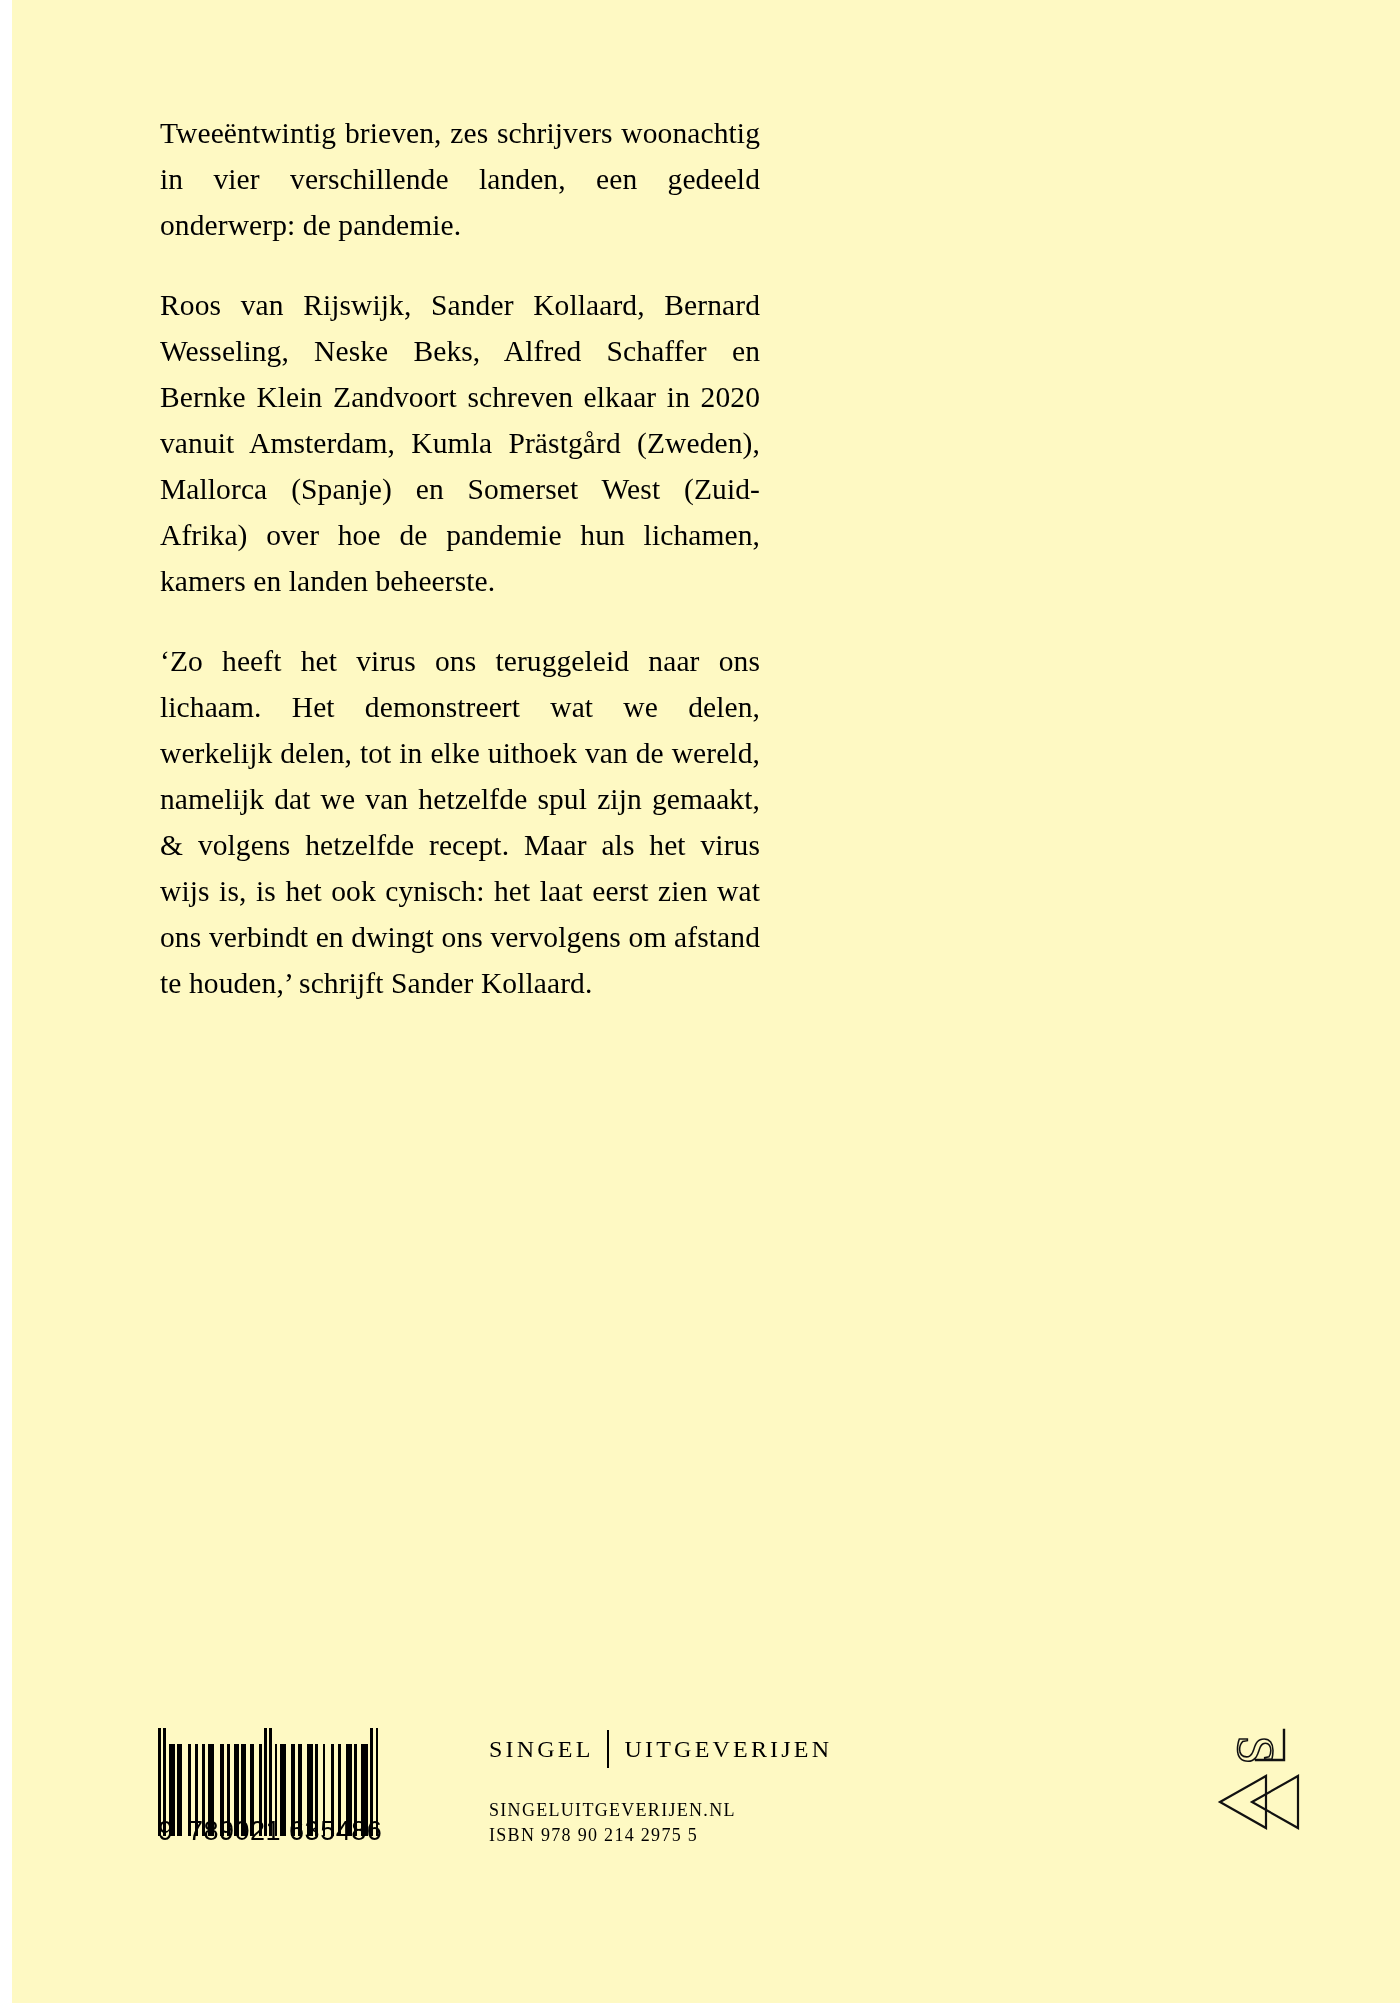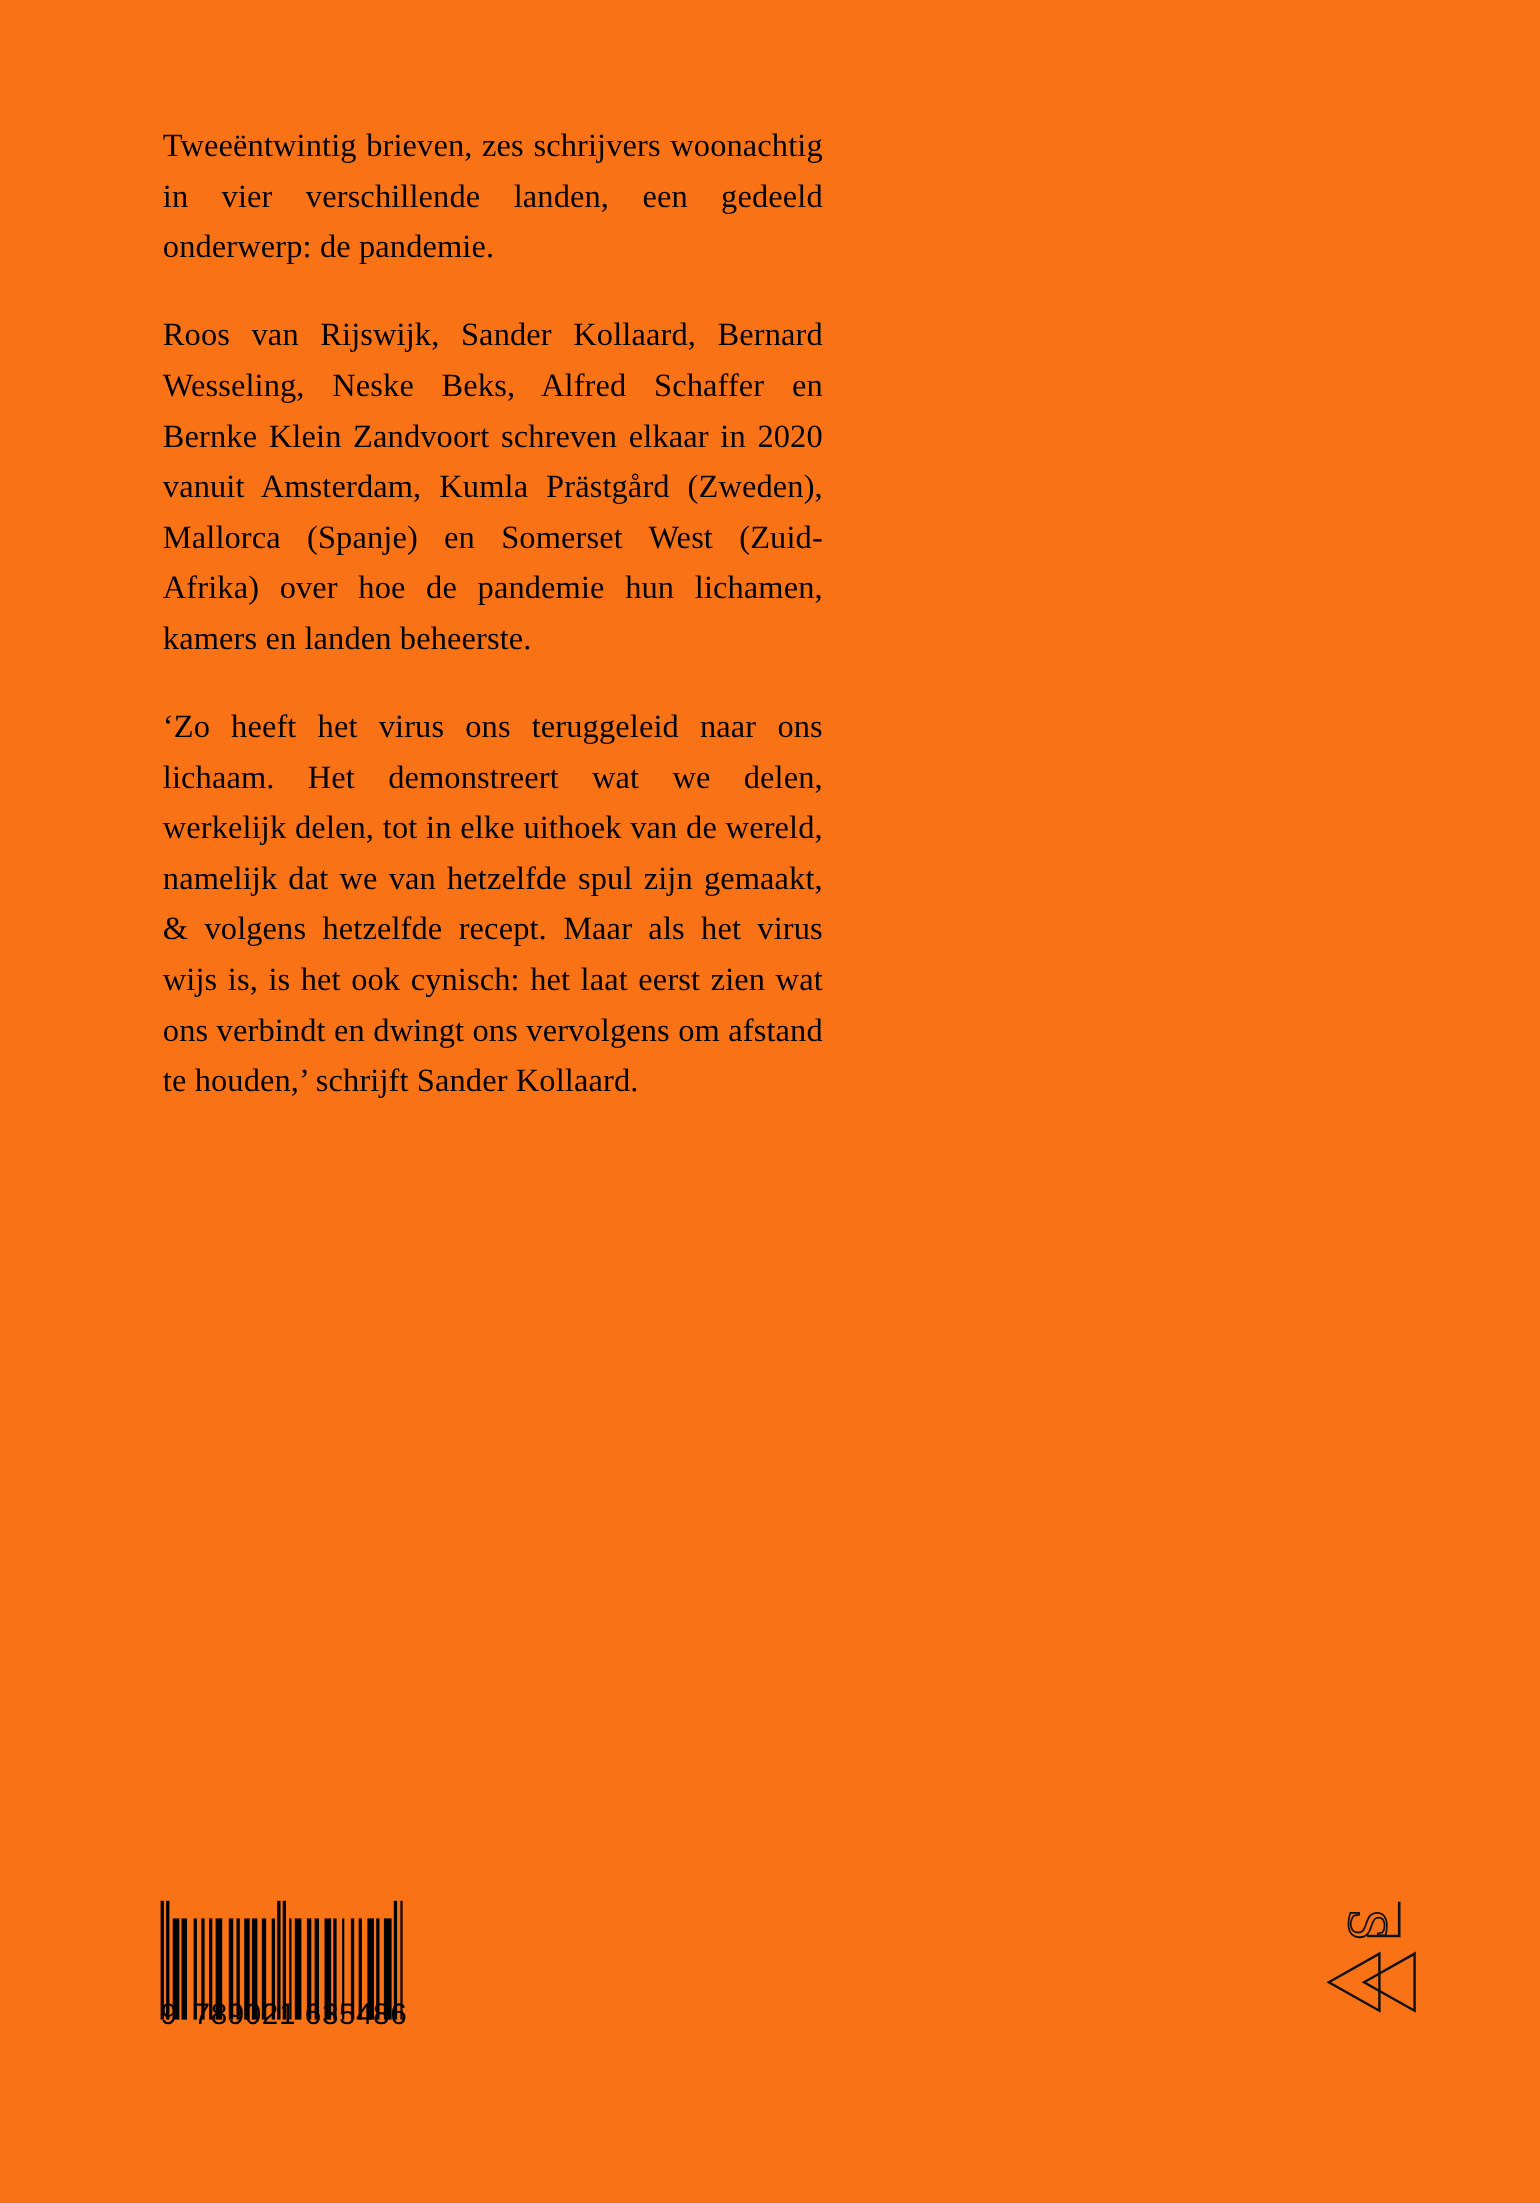--- a/index.html
+++ b/index.html
@@ -13,21 +13,22 @@
     height: 2003px;
     position: relative;
     font-family: "Liberation Serif", "DejaVu Serif", serif;
     color: #000000;
     overflow: hidden;
   }
 
   .page {
     position: absolute;
     inset: 0;
-    background: #f97316;
+    background: #fef9c3;
+    margin-left: 12px;
   }
 
   
   .blurb {
     position: absolute;
     left: 148px;
     top: 110px;
     width: 600px;
   }
 
@@ -209,20 +210,31 @@
           <span class="bar  tall"></span>
           <span class="spc "></span>
           <span class="bar  tall"></span>
         </div>
       <div class="barcode-digits">
         <span class="bc-lead">9</span>
         <span class="bc-main">789021 635486</span>
       </div>
     </div>
 
+    <div class="publisher">
+      <div class="pub-logo">
+        <span>SINGEL</span>
+        <span class="rule"></span>
+        <span>UITGEVERIJEN</span>
+      </div>
+      <div class="pub-meta">
+        <div>SINGELUITGEVERIJEN.NL</div>
+        <div>ISBN 978 90 214 2975 5</div>
+      </div>
+    </div>
 
   </div>
 
   <div class="imprint">
     <svg width="120" height="130" viewBox="0 0 120 130" fill="none" xmlns="http://www.w3.org/2000/svg" aria-hidden="true">
 
       <g transform="rotate(90 42 36)">
         <text x="42" y="36" text-anchor="middle" dominant-baseline="middle" font-family="Liberation Serif, serif" font-size="52" fill="none" stroke="#111" stroke-width="1.6">S</text>
       </g>
 

